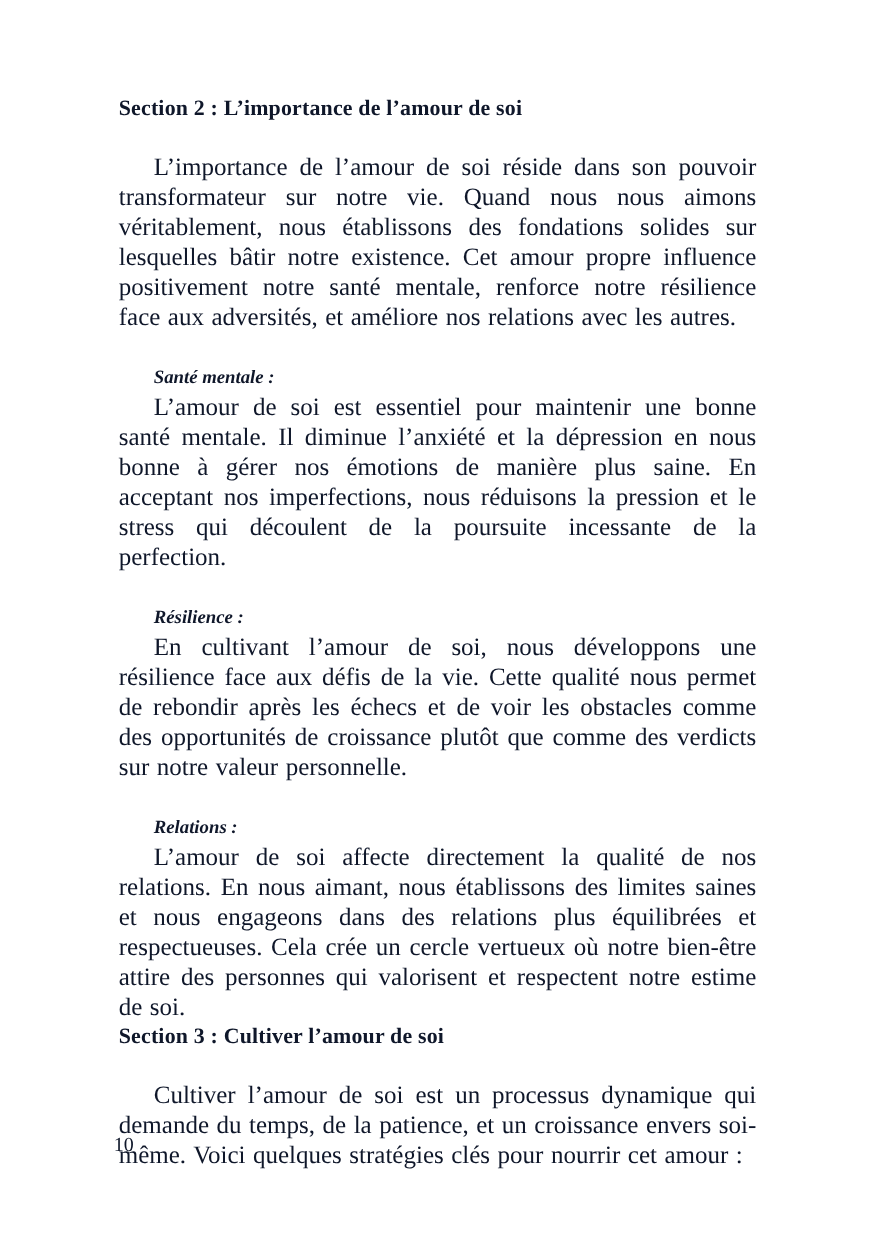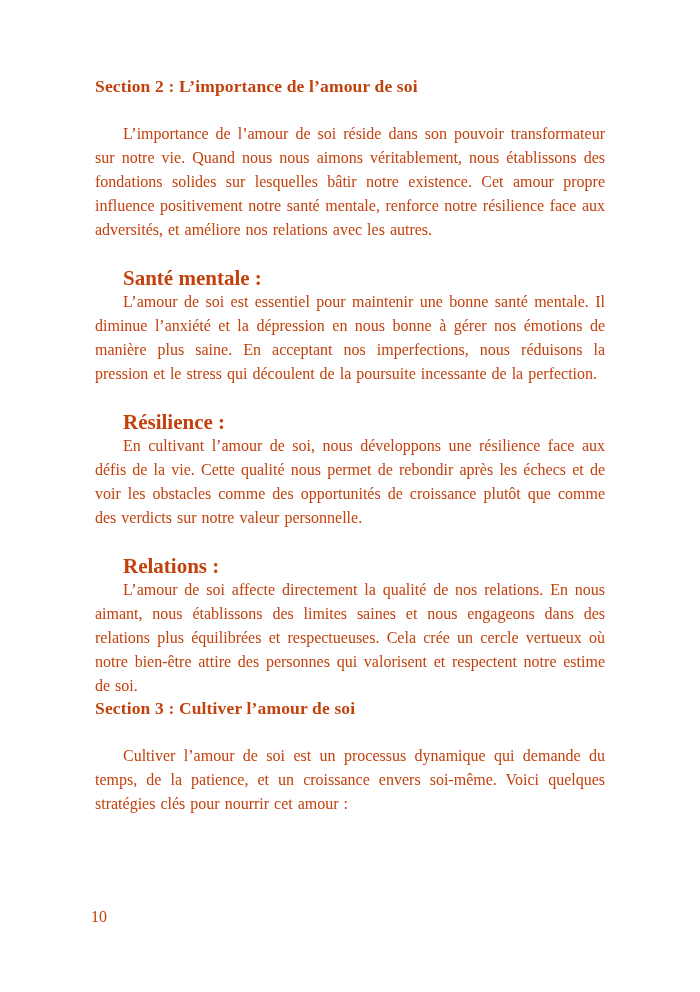--- a/index.html
+++ b/index.html
@@ -6,59 +6,60 @@
     margin: 0;
     padding: 0;
     background: #ffffff;
   }
   .page {
     position: relative;
     width: 700px;
     height: 992px;
     background: #ffffff;
     font-family: "Liberation Serif", serif;
-    color: #c2410c;
+    color: #0f172a;
     overflow: hidden;
     margin: 0 auto;
   }
   .content {
     position: absolute;
     left: 95px;
     top: 76px;
     width: 510px;
   }
   .section-heading {
     font-size: 17.5px;
     line-height: 20px;
     font-weight: bold;
     margin: 0;
     letter-spacing: 0.15px;
   }
   .section-heading.later {
   }
   p.body-paragraph {
-    font-size: 16px;
+    font-size: 20px;
     line-height: 24px;
     margin: 0;
     text-align: justify;
     text-indent: 28px;
     word-spacing: 1px;
   }
   p.intro-paragraph {
     margin-top: 26px;
   }
   .subsection {
     margin-top: 24px;
   }
   .subsection-title {
-    font-size: 21px;
+    font-size: 15px;
     line-height: 24px;
     font-weight: bold;
     margin: 0;
     text-indent: 28px;
+    font-style: italic;
   }
   .page-number {
     position: absolute;
     left: 91px;
     top: 907px;
     font-size: 16px;
     line-height: 20px;
   }
 </style>
 </head>

